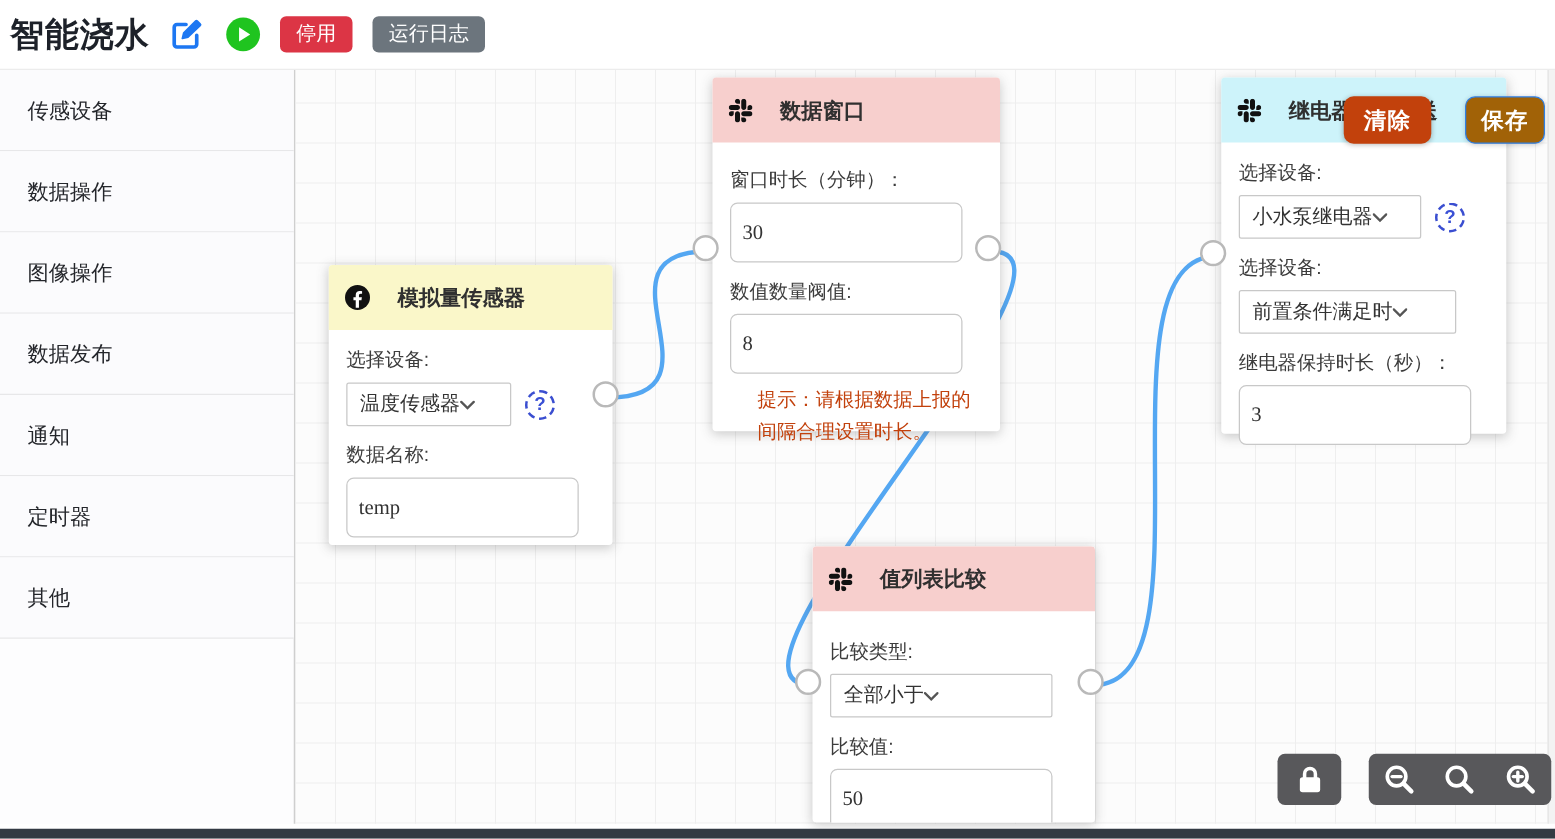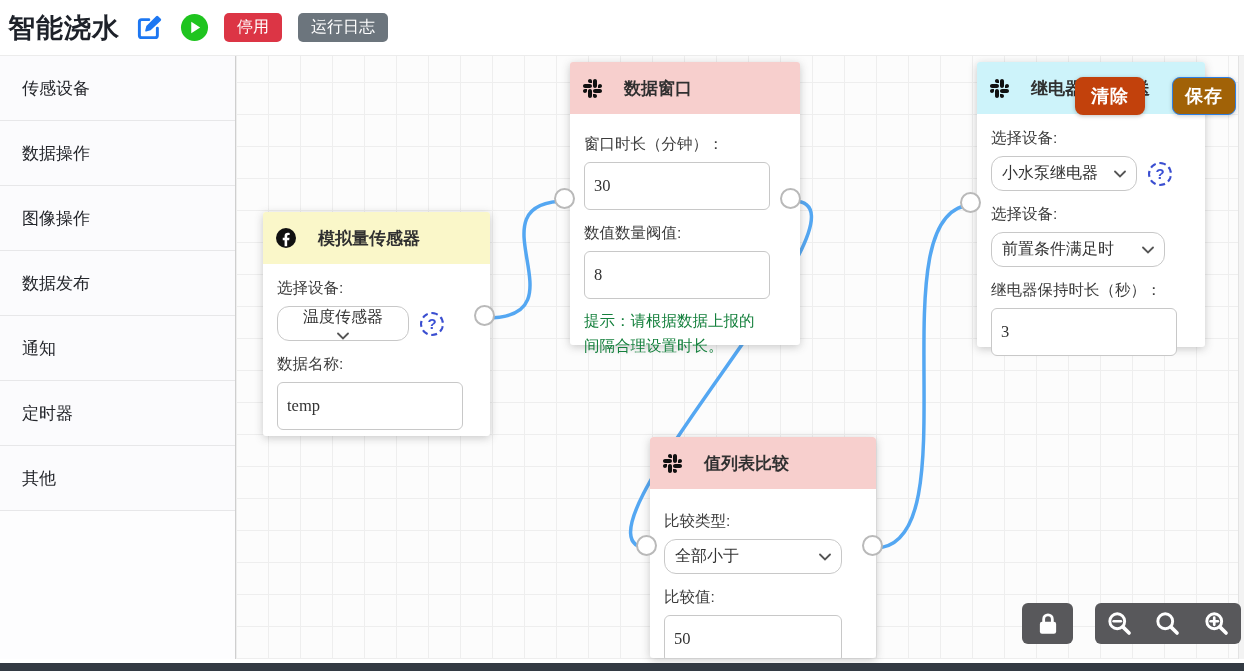--- a/index.html
+++ b/index.html
@@ -45,30 +45,30 @@
     box-shadow:0 2px 9px rgba(70,70,70,.28); }
   .node-header { height:52px; display:flex; align-items:center; gap:22px; padding:0 13px;
     font-size:17px; font-weight:bold; color:#303030; white-space:nowrap; overflow:hidden;
     border-radius:3px 3px 0 0; }
   .hdr-yellow { background:#faf7c9; }
   .hdr-pink   { background:#f7cfcd; }
   .hdr-cyan   { background:#cdf3fa; }
   .node-body { padding:14px 14px 12px 14px; }
   .fld-label { font-size:15.5px; color:#3c3c3c; margin-bottom:7px; }
   .fld-label.mt { margin-top:13px; }
-  .fake-select { height:35px; background:#fff; border:1px solid #c8c8c8; border-radius:12px;
-    display:flex; align-items:center; justify-content:space-between; padding:0 10px;
+  .fake-select { height:35px; background:#fff; border:1px solid #c8c8c8; border-radius:2px;
+    display:flex; align-items:center; justify-content:flex-start; padding:0 10px;
     font-size:16px; color:#333; cursor:pointer;font-family:Liberation Mono, monospace; }
   .txt-input { height:48px; background:#fff; border:1px solid #c8c8c8; border-radius:6px;
     padding:0 9px; font-size:16.5px; color:#333; font-family:Liberation Serif, serif; outline:none; }
   .row { display:flex; align-items:center; gap:11px; }
   .help-circle { width:24px; height:24px; min-width:24px; border:2px dashed #3a4ed0; border-radius:50%;
     color:#3a50d5; font-size:15px; font-weight:bold; display:flex; align-items:center;
     justify-content:center; cursor:pointer; }
-  .hint { font-size:15.5px; color:#15803d; line-height:1.6; margin-top:10px; width:178px; }
+  .hint { font-size:15.5px; color:#c2410c; line-height:1.6; margin-top:10px; width:178px;margin-left:22px; }
 
   
   .float-btn { position:absolute; height:38px; border:none; border-radius:8px; color:#fff;
     font-size:18px; font-weight:bold; font-family:inherit; z-index:10; cursor:pointer; letter-spacing:1px; }
   .clear-btn { left:1075px; top:77px; width:70px; background:#c2410c; box-shadow:0 1px 4px rgba(0,0,0,.25); }
   .save-btn  { left:1172px; top:77px; width:64px; background:#a16207; border:1px solid #2f7fe3;
     box-shadow:0 1px 4px rgba(0,0,0,.2); }
 
   
   .ctl { position:absolute; background:#58585b; border-radius:6px; z-index:10; display:flex;
@@ -97,21 +97,21 @@
         <svg width="20" height="20" viewBox="0 0 24 24">
             <circle cx="12" cy="12" r="12" fill="#111"></circle>
         <path d="M13.4 21.8v-7.2h2.4l.4-2.8h-2.8V10c0-.8.4-1.6 1.7-1.6h1.3V6s-1.2-.2-2.3-.2c-2.3 0-3.8 1.4-3.8 3.9v2.1H8.1v2.8h2.2v7.2z" fill="#fff"></path>
           </svg>
       </span>
       <span>模拟量传感器</span>
     </div>
     <div class="node-body">
       <div class="fld-label">选择设备:</div>
       <div class="row">
-        <div class="fake-select" style="width:132px;flex-direction:column;">
+        <div class="fake-select" style="width:132px;">
           <span>温度传感器</span>
           <svg width="12" height="8" viewBox="0 0 12 8">
               <path d="M1 1.5 6 6.5 11 1.5" stroke="#555" stroke-width="1.8" fill="none" stroke-linecap="round"></path>
             </svg>
         </div>
         <span class="help-circle">?</span>
       </div>
       <div class="fld-label mt">数据名称:</div>
       <input class="txt-input" style="width: 186px;" value="temp">
     </div>

